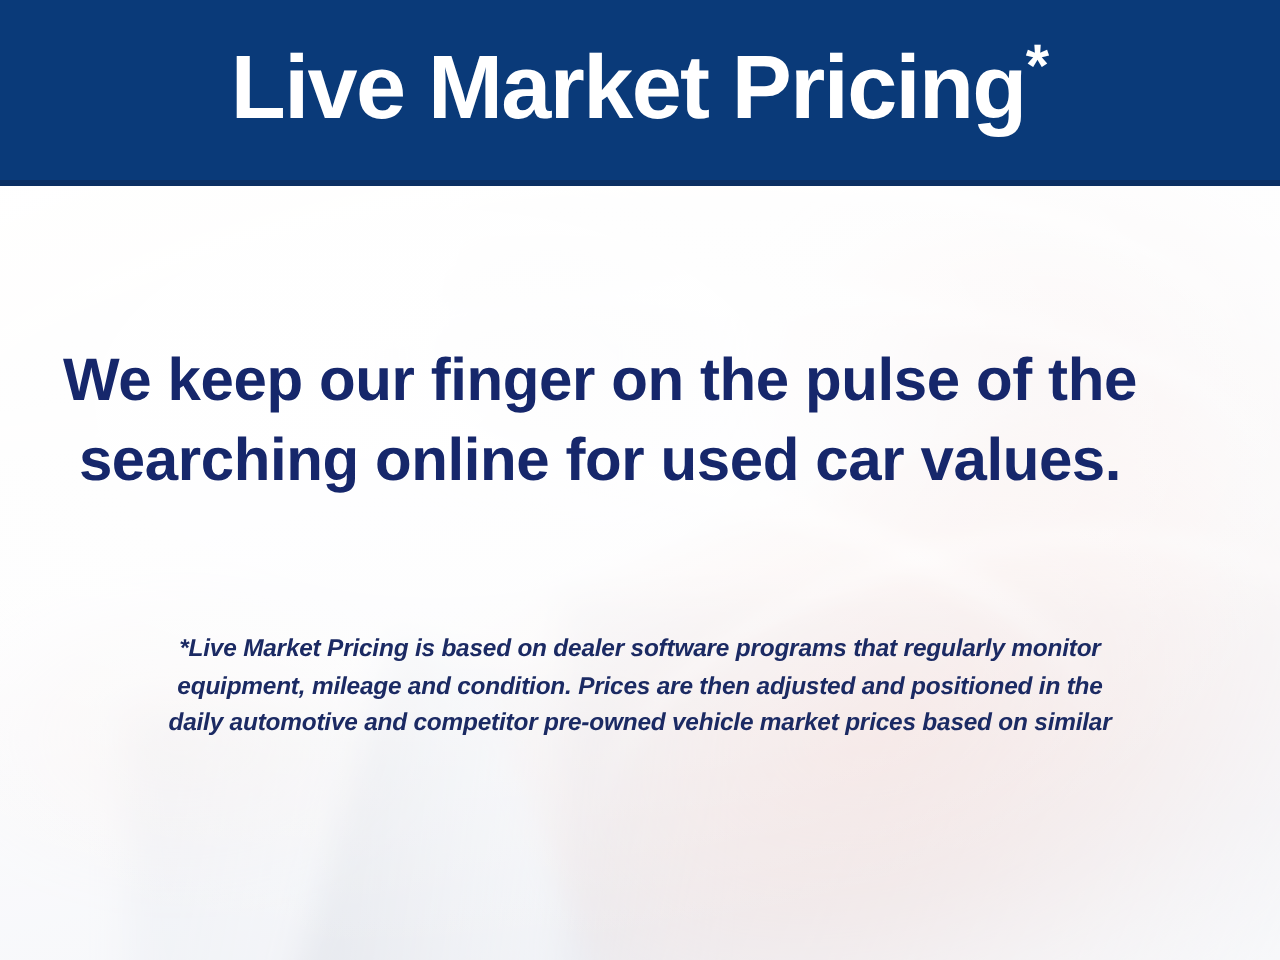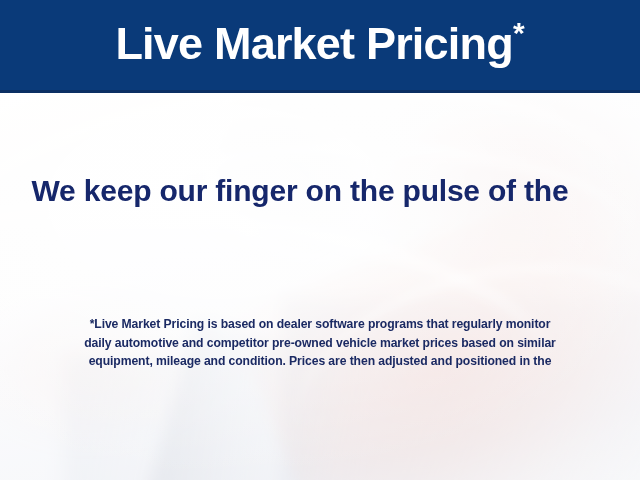--- a/index.html
+++ b/index.html
@@ -298,20 +298,21 @@
     font-family: "Liberation Sans", sans-serif;
     font-weight: bold;
     font-size: 12.2px;
     line-height: 18.5px;
     letter-spacing: -0.1px;
     margin: 0;
   }
   .disclaimer .dc-line {
     display: block;
     white-space: nowrap;
+    font-style: italic;
   }
 </style>
 </head>
 <body>
 
 <div id="canvas">
 
   <div class="photo-layer">
     <div class="bg-base"></div>
     <div class="bg-warm-b"></div>
@@ -335,22 +336,23 @@
 
   <div class="banner">
     <h1 class="banner-title"><span>Live Market Pricing</span><span class="star">*</span></h1>
   </div>
   <div class="banner-rule"></div>
 
   <div class="content">
 
     <p class="headline">
       <span class="hl-line">We keep our finger on the pulse of the</span>
+      <span class="hl-line">searching online for used car values.</span>
     </p>
 
     <p class="disclaimer">
       <span class="dc-line">*Live Market Pricing is based on dealer software programs that regularly monitor</span>
+      <span class="dc-line">equipment, mileage and condition. Prices are then adjusted and positioned in the</span>
       <span class="dc-line">daily automotive and competitor pre-owned vehicle market prices based on similar</span>
-      <span class="dc-line">equipment, mileage and condition. Prices are then adjusted and positioned in the</span>
     </p>
 
   </div>
 </div>
 
 </body></html>

